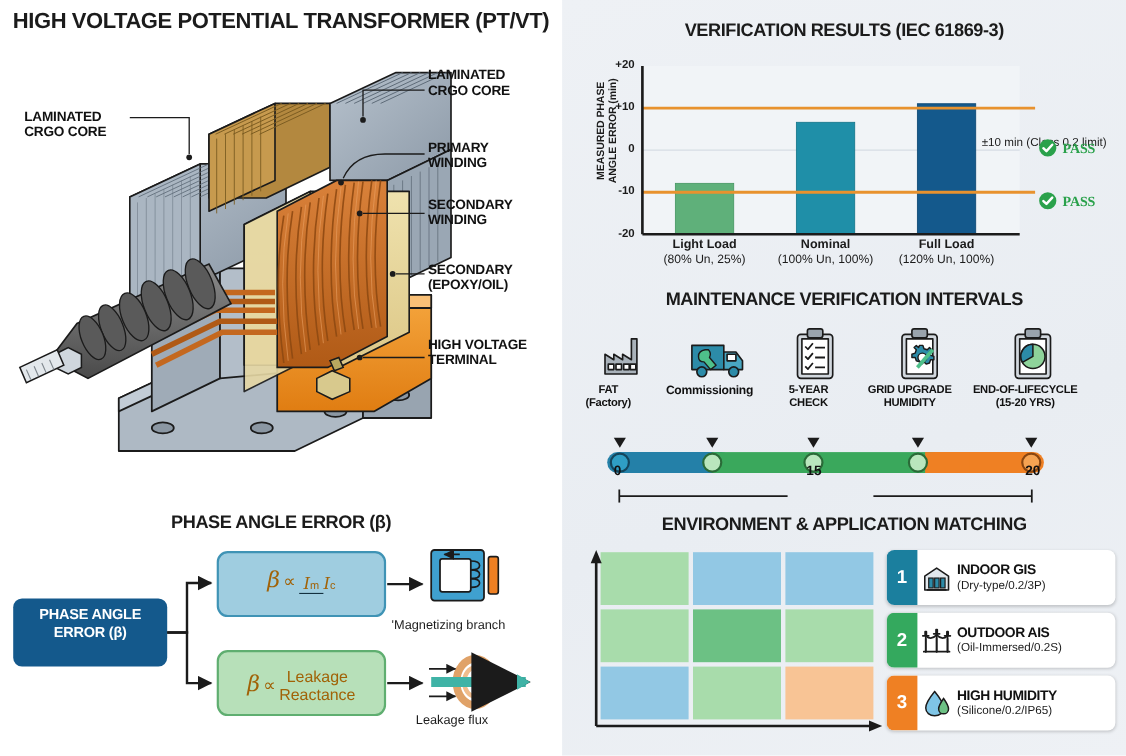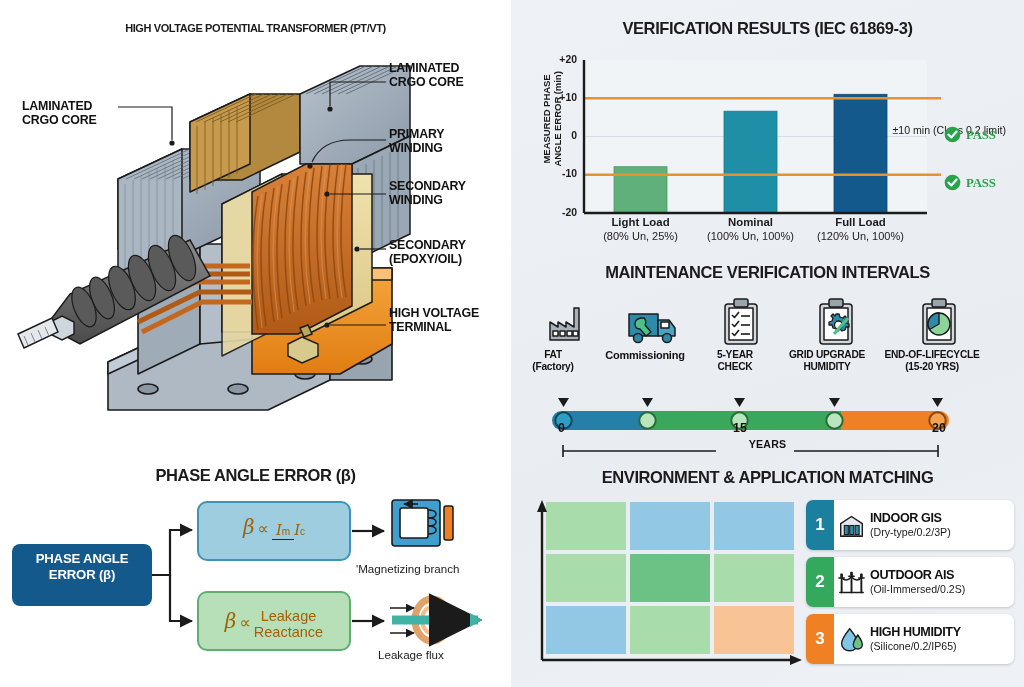--- a/index.html
+++ b/index.html
@@ -16,21 +16,21 @@
   .left-panel  { position:absolute; left:0;   top:0; width:511px; height:687px; background:#ffffff; }
   .right-panel { position:absolute; left:511px; top:0; width:513px; height:687px;
                  background:linear-gradient(160deg,#eef1f5 0%,#e9edf2 60%,#eef1f5 100%); }
 
   .h-title {
     font-weight:bold; text-align:center; color:#1b1b1b;
     letter-spacing:-0.4px;
   }
 
   
-  #tx-title { position:absolute; left:0; top:22px; width:511px; font-size:11px; }
+  #tx-title { position:absolute; left:0; top:8px; width:511px; font-size:20px; }
   #tx-stage { position:absolute; left:0; top:44px; width:511px; height:400px; }
   #tx-svg   { width:511px; height:400px; display:block; }
 
   .lbl {
     position:absolute; font-size:12.4px; font-weight:bold; color:#111;
     line-height:1.12; letter-spacing:-0.2px;
   }
   #lbl-core-left  { left:22px;  top:100px; width:120px; }
   #lbl-core-right { left:389px; top:62px;  width:120px; }
   #lbl-primary    { left:389px; top:128px; width:120px; }
@@ -612,21 +612,20 @@
     <div class="sub">HUMIDITY</div>
   </div>
   <div class="ms-lbl" style="left:876px; top:349px; width:112px;">
     <div>END-OF-LIFECYCLE</div>
     <div class="sub">(15-20 YRS)</div>
   </div>
 
   <div class="tl-end" style="left:558px; top:421px;">0</div>
   <div class="tl-end" style="left:733px; top:421px;">15</div>
   <div class="tl-end" style="left:932px; top:421px;">20</div>
-  <div id="tl-years">YEARS</div>
 
   <div class="h-title" id="em-title">ENVIRONMENT &amp; APPLICATION MATCHING</div>
 
   <div id="hm-stage">
     <svg id="hm-svg" viewBox="0 0 280 178">
       <g>
         <rect x="18" y="6" width="80" height="48" fill="#a8dcab"></rect>
         <rect x="102" y="6" width="80" height="48" fill="#92c8e4"></rect>
         <rect x="186" y="6" width="80" height="48" fill="#92c8e4"></rect>
 

